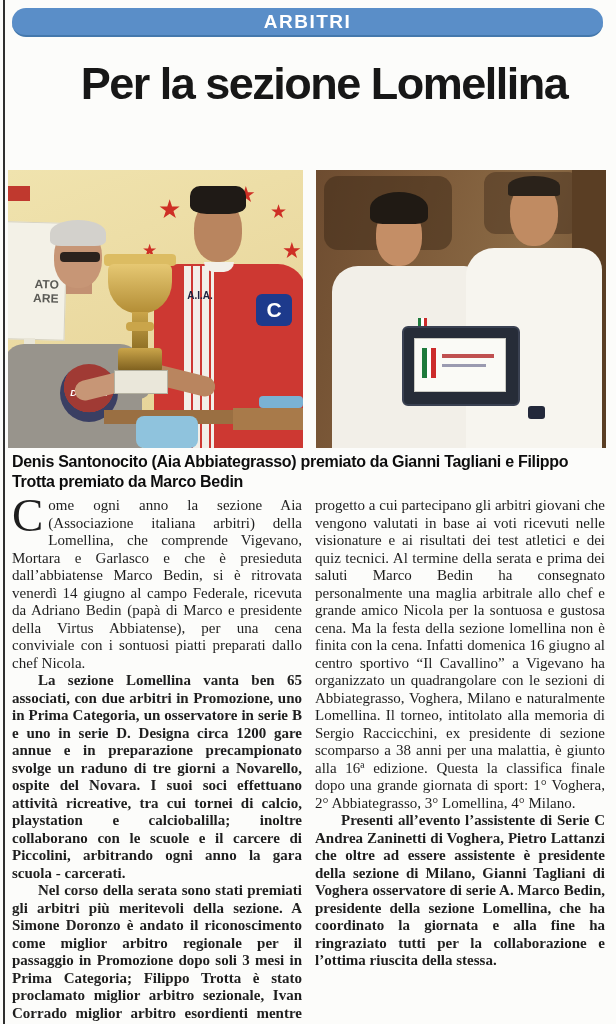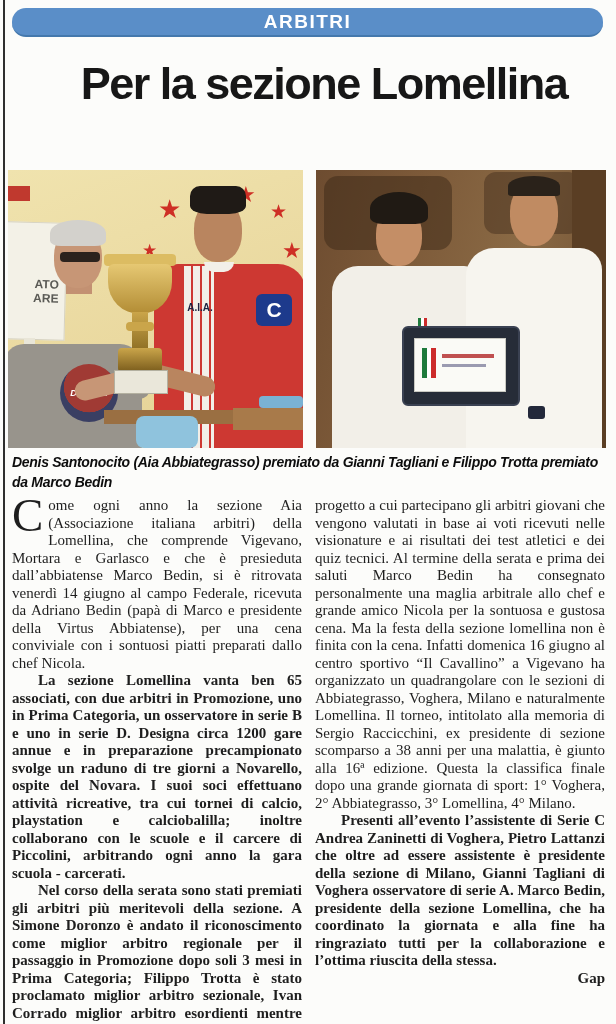--- a/index.html
+++ b/index.html
@@ -47,21 +47,21 @@
   .m1-head{left:46px;top:58px;width:48px;height:60px;background:#c79676;border-radius:46%;}
   .m1-hair{left:42px;top:50px;width:56px;height:26px;background:#d3d1cc;border-radius:50% 50% 20% 20%;}
   .m1-glasses{left:52px;top:82px;width:40px;height:10px;background:#2c221d;border-radius:4px;}
   .m1-logo{left:52px;top:194px;width:58px;height:58px;background:radial-gradient(circle at 50% 40%,#a03a34 0 55%,#3a3f63 56% 100%);
     border-radius:50%;color:#fff;font-family:"Liberation Sans",sans-serif;font-style:italic;font-weight:bold;
     font-size:9px;line-height:58px;text-align:center;}
   .m2-body{left:146px;top:94px;width:152px;height:184px;background:#cd3832;border-radius:24px 28px 0 0;}
   .m2-stripe{left:176px;top:96px;width:30px;height:182px;
     background:repeating-linear-gradient(90deg,#f2efe8 0 7px,#cd3832 7px 9px);}
   .m2-collar{left:196px;top:92px;width:30px;height:10px;background:#f2efe8;border-radius:0 0 10px 10px;}
-  .m2-aia{left:170px;top:132px;width:44px;color:#1d2340;font-family:"Liberation Sans",sans-serif;
+  .m2-aia{left:170px;top:120px;width:44px;color:#1d2340;font-family:"Liberation Sans",sans-serif;
     font-weight:bold;font-size:10px;text-align:center;}
   .m2-armband{left:248px;top:124px;width:36px;height:32px;background:#1d3a8c;border-radius:6px;
     color:#fff;font-family:"Liberation Sans",sans-serif;font-weight:bold;font-size:21px;line-height:32px;text-align:center;}
   .m2-head{left:186px;top:30px;width:48px;height:62px;background:#b9855f;border-radius:46%;}
   .m2-hair{left:182px;top:16px;width:56px;height:28px;background:#1f1a16;border-radius:10px 10px 30% 30%;}
   .arm1{left:66px;top:204px;width:74px;height:20px;background:#c79676;border-radius:10px;transform:rotate(-14deg);}
   .arm2{left:134px;top:200px;width:74px;height:20px;background:#b9855f;border-radius:10px;transform:rotate(14deg);}
   .t-rim{left:96px;top:84px;width:72px;height:12px;background:#dcbc62;border-radius:4px;}
   .t-bowl{left:100px;top:94px;width:64px;height:50px;background:linear-gradient(#e6c873,#b28c34);border-radius:6px 6px 32px 32px;}
   .t-stem{left:124px;top:142px;width:16px;height:38px;background:linear-gradient(#caa54a,#8f7024);}
@@ -86,22 +86,22 @@
   .p2-hair{left:192px;top:6px;width:52px;height:20px;background:#2a221a;border-radius:50% 50% 10% 10%;}
   .plaque{left:86px;top:156px;width:114px;height:76px;background:#262c38;border:2px solid #3a4152;border-radius:6px;}
   .plaque-inner{left:98px;top:168px;width:90px;height:52px;background:#fafaf6;border:1px solid #c9c9c2;}
   .plaque-flag{left:106px;top:178px;width:14px;height:30px;
     background:linear-gradient(90deg,#1e7a3c 0 33%,#ffffff 33% 66%,#cc2b2b 66% 100%);}
   .plaque-line1{left:126px;top:184px;width:52px;height:4px;background:#c05050;}
   .plaque-line2{left:126px;top:194px;width:44px;height:3px;background:#9a9ab0;}
   .watch{left:212px;top:236px;width:17px;height:13px;background:#23283a;border-radius:3px;}
   
   .caption{position:absolute;left:12px;top:452px;width:593px;
-    font-family:"Liberation Sans",sans-serif;font-weight:bold;font-style:italic;
-    font-size:14px;line-height:20px;color:#0d0d0d;letter-spacing:-0.3px;}
+    font-family:"Liberation Sans",sans-serif;font-weight:bold;
+    font-size:16px;line-height:20px;color:#0d0d0d;letter-spacing:-0.3px;}
   
   .article{position:absolute;left:12px;top:497px;width:593px;height:527px;overflow:hidden;
     display:flex;gap:13px;}
   .col{width:290px;height:100%;overflow:hidden;text-align:justify;
     font-size:15px;line-height:17.5px;color:#1e1e1e;}
   .col p{margin:0;}
   .col p.indent{text-indent:26px;font-weight:bold;}
   .dropcap{float:left;font-size:47px;line-height:35px;padding:1px 5px 0 0;color:#1e1e1e;}
   .byline{text-align:right;font-weight:bold;}
 </style>
@@ -193,15 +193,14 @@
 
 <div class="article">
   <div class="col">
     <p><span class="dropcap">C</span><span>ome ogni anno la sezione Aia (Associazione italiana arbitri) della Lomellina, che comprende Vigevano, Mortara e Garlasco e che è presieduta dall’abbiatense Marco Bedin, si è ritrovata venerdì 14 giugno al campo Federale, ricevuta da Adriano Bedin (papà di Marco e presidente della Virtus Abbiatense), per una cena conviviale con i sontuosi piatti preparati dallo chef Nicola.</span></p>
     <p class="indent">La sezione Lomellina vanta ben 65 associati, con due arbitri in Promozione, uno in Prima Categoria, un osservatore in serie B e uno in serie D. Designa circa 1200 gare annue e in preparazione precampionato svolge un raduno di tre giorni a Novarello, ospite del Novara. I suoi soci effettuano attività ricreative, tra cui tornei di calcio, playstation e calciobalilla; inoltre collaborano con le scuole e il carcere di Piccolini, arbitrando ogni anno la gara scuola - carcerati.</p>
     <p class="indent">Nel corso della serata sono stati premiati gli arbitri più meritevoli della sezione. A Simone Doronzo è andato il riconoscimento come miglior arbitro regionale per il passaggio in Promozione dopo soli 3 mesi in Prima Categoria; Filippo Trotta è stato proclamato miglior arbitro sezionale, Ivan Corrado miglior arbitro esordienti mentre Federico Tonin è risultato vincitore del “Mini Talento”,</p>
   </div>
   <div class="col">
     <p>progetto a cui partecipano gli arbitri giovani che vengono valutati in base ai voti ricevuti nelle visionature e ai risultati dei test atletici e dei quiz tecnici. Al termine della serata e prima dei saluti Marco Bedin ha consegnato personalmente una maglia arbitrale allo chef e grande amico Nicola per la sontuosa e gustosa cena. Ma la festa della sezione lomellina non è finita con la cena. Infatti domenica 16 giugno al centro sportivo “Il Cavallino” a Vigevano ha organizzato un quadrangolare con le sezioni di Abbiategrasso, Voghera, Milano e naturalmente Lomellina. Il torneo, intitolato alla memoria di Sergio Raccicchini, ex presidente di sezione scomparso a 38 anni per una malattia, è giunto alla 16ª edizione. Questa la classifica finale dopo una grande giornata di sport: 1° Voghera, 2° Abbiategrasso, 3° Lomellina, 4° Milano.</p>
     <p class="indent">Presenti all’evento l’assistente di Serie C Andrea Zaninetti di Voghera, Pietro Lattanzi che oltre ad essere assistente è presidente della sezione di Milano, Gianni Tagliani di Voghera osservatore di serie A. Marco Bedin, presidente della sezione Lomellina, che ha coordinato la giornata e alla fine ha ringraziato tutti per la collaborazione e l’ottima riuscita della stessa.</p>
-    <p class="byline">Gap</p>
   </div>
 </div>
 
 </body></html>

